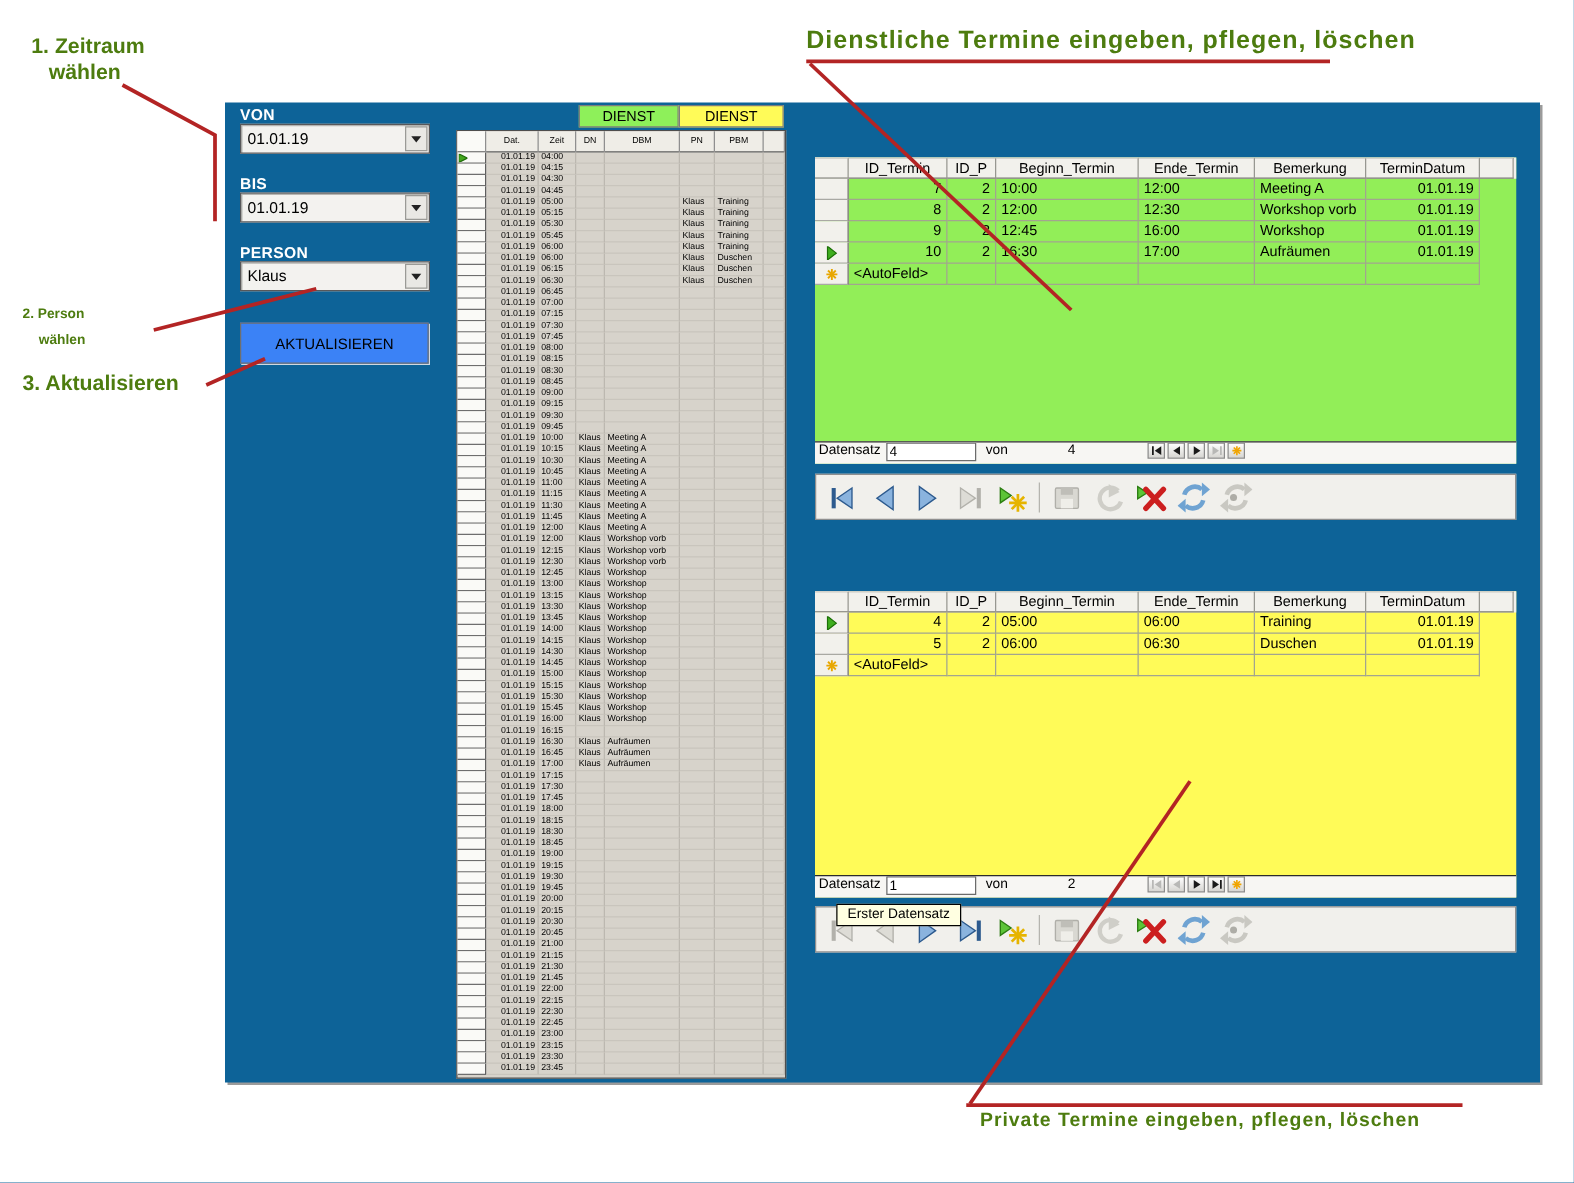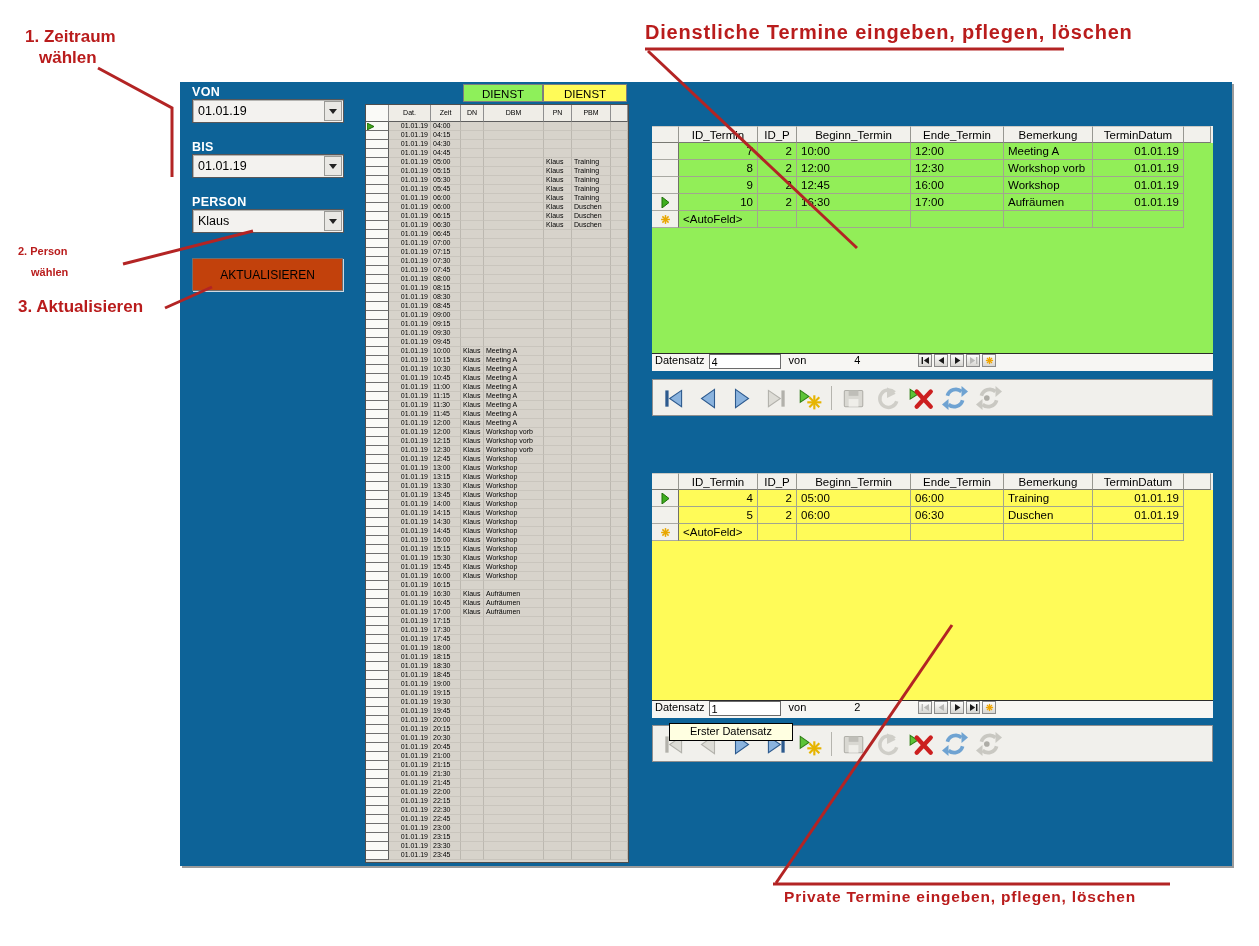--- a/index.html
+++ b/index.html
@@ -1,20 +1,20 @@
 <!DOCTYPE html>
 <html><head>
 <meta charset="utf-8">
 <style>
   html,body{margin:0;padding:0}
   body{width:1259px;height:946px;position:relative;background:#fff;
        font-family:"Liberation Sans",sans-serif;overflow:hidden;color:#000}
 
   
-  .note{position:absolute;color:#b91c1c;font-weight:bold;z-index:30;white-space:nowrap}
+  .note{position:absolute;color:#4d7c0f;font-weight:bold;z-index:30;white-space:nowrap}
   #note1{left:25px;top:26px;font-size:17px;line-height:21px}
   #note1 .l2{padding-left:14px}
   #note2{left:18px;top:241px;font-size:11px;line-height:21px}
   #note2 .l2{padding-left:13px}
   #note3{left:18px;top:297px;font-size:17px}
   #noteTop{left:645px;top:21px;font-size:20px;letter-spacing:.8px}
   #noteBottom{left:784px;top:888px;font-size:15.5px;letter-spacing:.8px}
   #ann-lines{position:absolute;left:0;top:0;z-index:29;pointer-events:none}
 
   
@@ -22,21 +22,21 @@
         background:#0d6398;box-shadow:2px 2px 0 #9b9b9b;z-index:1}
 
   .flabel{position:absolute;color:#fff;font-size:12.5px;font-weight:bold;letter-spacing:.3px}
   .combo{position:absolute;width:152px;height:24px;background:#f3f2ef;border:1px solid #58585a;
          box-shadow:inset 1px 1px 0 #b5b5b2;display:flex;align-items:center;box-sizing:border-box}
   .combo-val{flex:1;font-size:12.5px;padding-left:5px}
   .combo-btn{width:18px;height:20px;margin-right:1px;background:#e9e8e4;border:1px solid #9a9a96;
              display:flex;align-items:center;justify-content:center;box-sizing:border-box}
   .caret{width:0;height:0;border-left:4px solid transparent;border-right:4px solid transparent;
          border-top:5px solid #222}
-  .act-btn{position:absolute;left:12px;top:176px;width:151px;height:33px;background:#c2410c;
+  .act-btn{position:absolute;left:12px;top:176px;width:151px;height:33px;background:#3b82f6;
            border:1px solid #6f6f6f;box-shadow:1px 1px 0 #cfd9e2;font-size:12px;
            font-family:"Liberation Sans",sans-serif;color:#000}
 
   .dp-box{position:absolute;top:2px;height:18px;line-height:18px;text-align:center;font-size:11.5px;
           border:1px solid #7d7d7d;box-sizing:border-box;z-index:2}
   #dienst-box{left:283px;width:80px;background:#8ef05a}
   #privat-box{left:363px;width:84px;background:#fffb58}
 
   
   #sheet{position:absolute;left:185px;top:22px;width:264px;height:759px;background:#d7d3cb;
@@ -80,21 +80,21 @@
   .nav-cluster{display:flex;margin-left:58px}
   .nbtn{width:14px;height:13px;border:1px solid #8a8a8a;background:linear-gradient(#fefefe,#d7d6d2);
         display:flex;align-items:center;justify-content:center;margin-right:2px;box-sizing:border-box}
 
   .toolbar{position:absolute;left:472px;width:561px;height:37px;background:#f1f0ec;
            border:1px solid #8f8f8f;box-sizing:border-box;display:flex;align-items:center}
   .tb-btn{width:27px;height:27px;margin-left:7px;display:flex;align-items:center;justify-content:center}
   .tb-sep{width:1px;height:24px;background:#b5b4ae;margin-left:8px}
 
   #tooltip{position:absolute;left:489px;top:641px;height:16px;background:#ffffe1;border:1px solid #000;
-           font-size:11px;line-height:15px;padding:0 20px;z-index:10;white-space:nowrap}
+           font-size:11px;line-height:15px;padding:0 8px;z-index:10;white-space:nowrap}
 </style>
 </head>
 <body>
 
 <svg id="ann-lines" width="1259" height="946">
   <polyline points="98,68 172,108 172,177" fill="none" stroke="#b32424" stroke-width="3"></polyline>
   <line x1="123" y1="264" x2="253" y2="231" stroke="#b32424" stroke-width="3"></line>
   <line x1="165" y1="308" x2="212" y2="287" stroke="#b32424" stroke-width="3"></line>
   <line x1="645" y1="49" x2="1064" y2="49" stroke="#b32424" stroke-width="3"></line>
   <line x1="648" y1="51" x2="857" y2="248" stroke="#b32424" stroke-width="3"></line>

